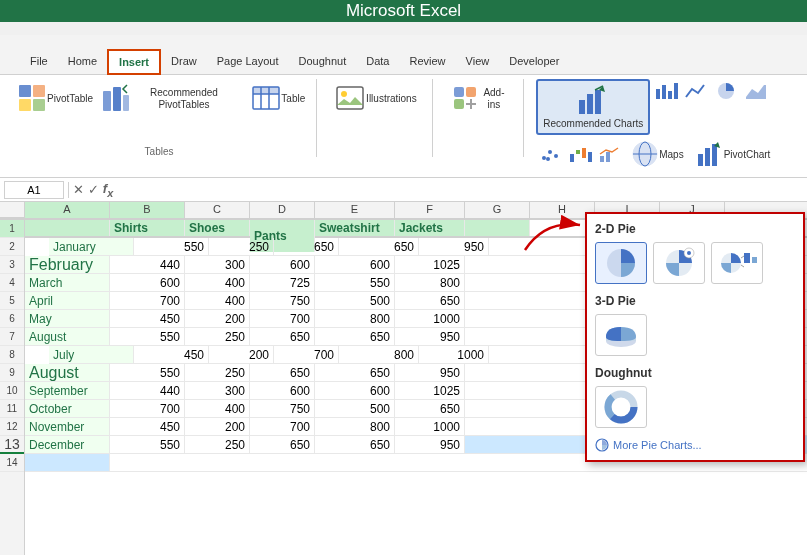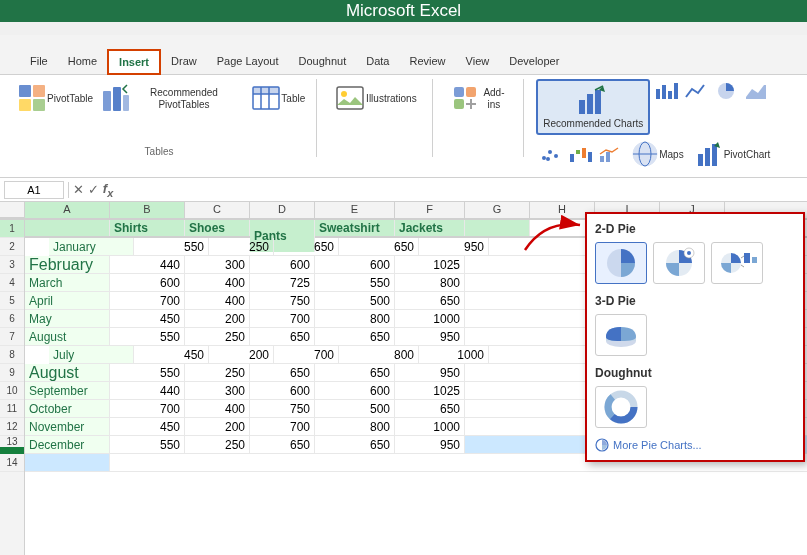--- a/index.html
+++ b/index.html
@@ -272,21 +272,21 @@
       <div style="height:18px; border-bottom:1px solid #e8e8e8; text-align:center; font-size:10px; color:#444; display:flex; align-items:center; justify-content:center;">3</div>
       <div style="height:18px; border-bottom:1px solid #e8e8e8; text-align:center; font-size:10px; color:#444; display:flex; align-items:center; justify-content:center;">4</div>
       <div style="height:18px; border-bottom:1px solid #e8e8e8; text-align:center; font-size:10px; color:#444; display:flex; align-items:center; justify-content:center;">5</div>
       <div style="height:18px; border-bottom:1px solid #e8e8e8; text-align:center; font-size:10px; color:#444; display:flex; align-items:center; justify-content:center;">6</div>
       <div style="height:18px; border-bottom:1px solid #e8e8e8; text-align:center; font-size:10px; color:#444; display:flex; align-items:center; justify-content:center;">7</div>
       <div style="height:18px; border-bottom:1px solid #e8e8e8; text-align:center; font-size:10px; color:#444; display:flex; align-items:center; justify-content:center;">8</div>
       <div style="height:18px; border-bottom:1px solid #e8e8e8; text-align:center; font-size:10px; color:#444; display:flex; align-items:center; justify-content:center;">9</div>
       <div style="height:18px; border-bottom:1px solid #e8e8e8; text-align:center; font-size:10px; color:#444; display:flex; align-items:center; justify-content:center;">10</div>
       <div style="height:18px; border-bottom:1px solid #e8e8e8; text-align:center; font-size:10px; color:#444; display:flex; align-items:center; justify-content:center;">11</div>
       <div style="height:18px; border-bottom:1px solid #e8e8e8; text-align:center; font-size:10px; color:#444; display:flex; align-items:center; justify-content:center;">12</div>
-      <div style="height:18px; border-bottom:7px solid #15803d; text-align:center; font-size:10px; color:#444; display:flex; align-items:center; justify-content:center;">13</div>
+      <div style="height:18px; border-bottom:2px solid #15803d; text-align:center; font-size:14px; color:#444; display:flex; align-items:center; justify-content:center;">13</div>
       <div style="height:18px; border-bottom:1px solid #e8e8e8; text-align:center; font-size:10px; color:#444; display:flex; align-items:center; justify-content:center;">14</div>
     </div>
 
     <div style="flex:1; display:flex; flex-direction:column;">
 
       <div style="display:flex; border-bottom:2px solid #d0d0d0; height:18px;">
         <div style="width:85px; min-width:85px; border-right:1px solid #e8e8e8; padding:0 4px; font-size:12px; display:flex; align-items:center; background:#c6efce;"></div>
         <div style="width:75px; min-width:75px; border-right:1px solid #e8e8e8; padding:0 4px; font-size:12px; display:flex; align-items:center; font-weight:600; color:#217346; background:#c6efce;">Shirts</div>
         <div style="width:65px; min-width:65px; border-right:1px solid #e8e8e8; padding:0 4px; font-size:12px; display:flex; align-items:center; font-weight:600; color:#217346; background:#c6efce;">Shoes</div>
         <div style="width:65px; min-width:65px; border-right:1px solid #e8e8e8; padding:16px 4px; font-size:12px; display:flex; align-items:center; font-weight:600; color:#217346; background:#c6efce;">Pants</div>

